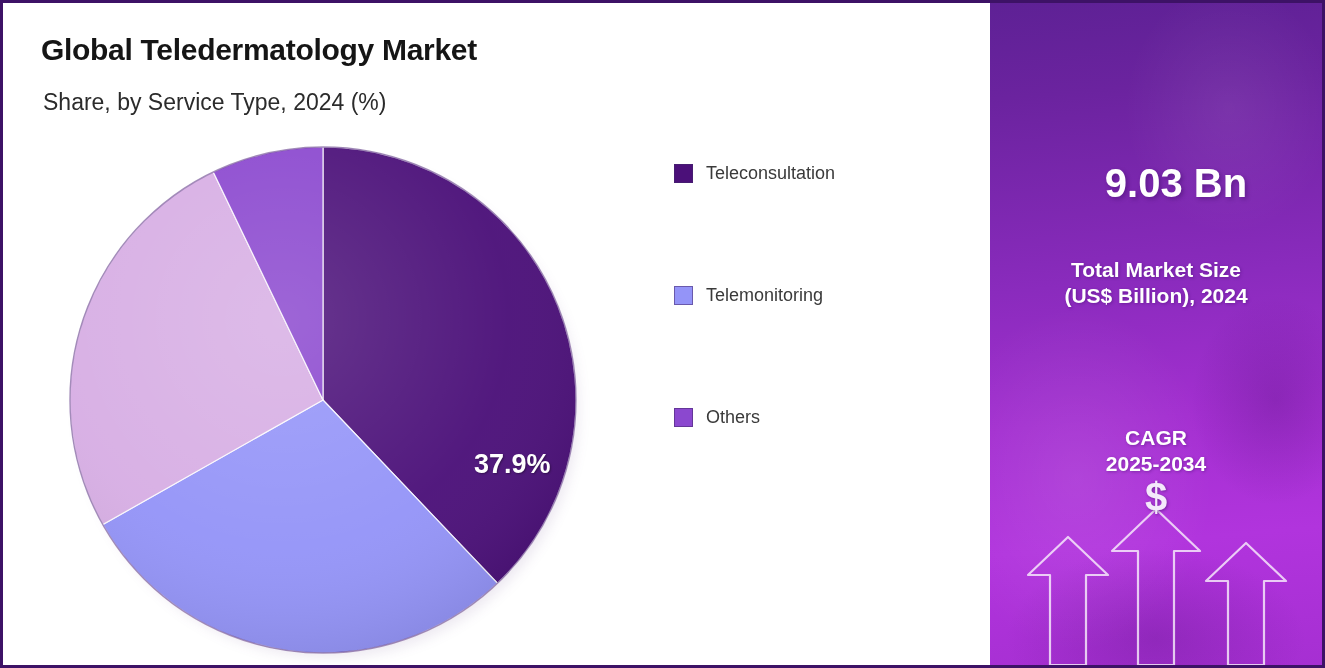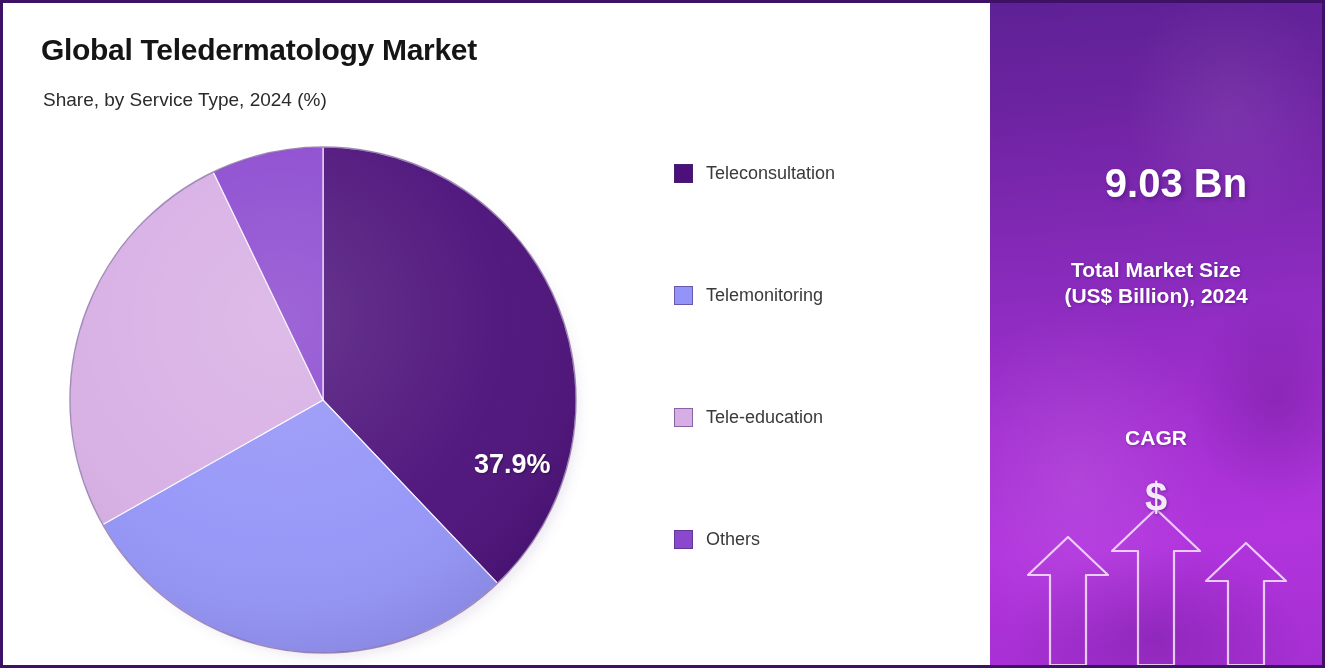--- a/index.html
+++ b/index.html
@@ -6,21 +6,21 @@
   body{width:1325px;height:668px;font-family:"Liberation Sans",sans-serif;overflow:hidden;}
 
   #frame{position:relative;width:1325px;height:668px;box-sizing:border-box;
          border:3px solid #3d1266;background:#ffffff;}
 
   
   #chart-panel{position:absolute;left:0;top:0;width:987px;height:662px;background:#fff;}
 
   #page-title{position:absolute;left:38px;top:30px;font-size:30px;font-weight:bold;
               color:#151515;letter-spacing:-0.3px;white-space:nowrap;}
-  #page-subtitle{position:absolute;left:40px;top:86px;font-size:19px;color:#2b2b2b;
+  #page-subtitle{position:absolute;left:40px;top:86px;font-size:23px;color:#2b2b2b;
                  white-space:nowrap;}
 
   #pie-wrap{position:absolute;left:66px;top:143px;width:508px;height:508px;}
   #pie-shadow{position:absolute;left:6px;top:8px;width:508px;height:508px;border-radius:50%;
               background:radial-gradient(circle, rgba(80,40,120,.30) 58%, rgba(80,40,120,0) 72%);
               filter:blur(5px);}
   #pie-svg{position:absolute;left:0;top:0;}
 
   #slice-label{position:absolute;left:405px;top:303px;font-size:27px;font-weight:bold;
                color:#ffffff;text-shadow:1px 1px 2px rgba(0,0,0,.35);}
@@ -97,42 +97,39 @@
     <div id="legend">
       <div class="legend-item">
         <span class="swatch" style="background: rgb(75, 16, 121);"></span>
         <span class="legend-label">Teleconsultation</span>
       </div>
       <div class="legend-item">
         <span class="swatch" style="background: rgb(148, 148, 248);"></span>
         <span class="legend-label">Telemonitoring</span>
       </div>
       <div class="legend-item">
-        <span class="swatch" style="background: rgb(215, 174, 228);"></span>
-        <span class="legend-label">Tele-education</span>
-      </div>
-      <div class="legend-item">
         <span class="swatch" style="background: rgb(139, 72, 207);"></span>
         <span class="legend-label">Others</span>
       </div>
     </div>
   </div>
 
   <div id="stats-panel">
     <div id="panel-texture"></div>
 
 
     <div class="stat-big" id="market-value">9.03 Bn</div>
     <div class="stat-cap" id="market-caption">
       <div>Total Market Size</div>
       <div>(US$ Billion), 2024</div>
     </div>
 
     <div class="stat-cap" id="cagr-caption">
       <div>CAGR</div>
+      <div>2025-2034</div>
     </div>
 
     <div id="growth-graphic">
       <div id="dollar-sign">$</div>
       <svg width="332" height="190" viewBox="0 0 332 190">
         <g fill="none" stroke="rgba(255,255,255,.75)" stroke-width="2.2" stroke-linejoin="round">
           <path d="M60 140 L60 100 L38 100 L78 62 L118 100 L96 100 L96 140 L96 190 L60 190 Z"></path>
           <path d="M148 120 L148 76 L122 76 L166 34 L210 76 L184 76 L184 120 L184 190 L148 190 Z"></path>
           <path d="M238 146 L238 106 L216 106 L256 68 L296 106 L274 106 L274 146 L274 190 L238 190 Z"></path>
         </g>

